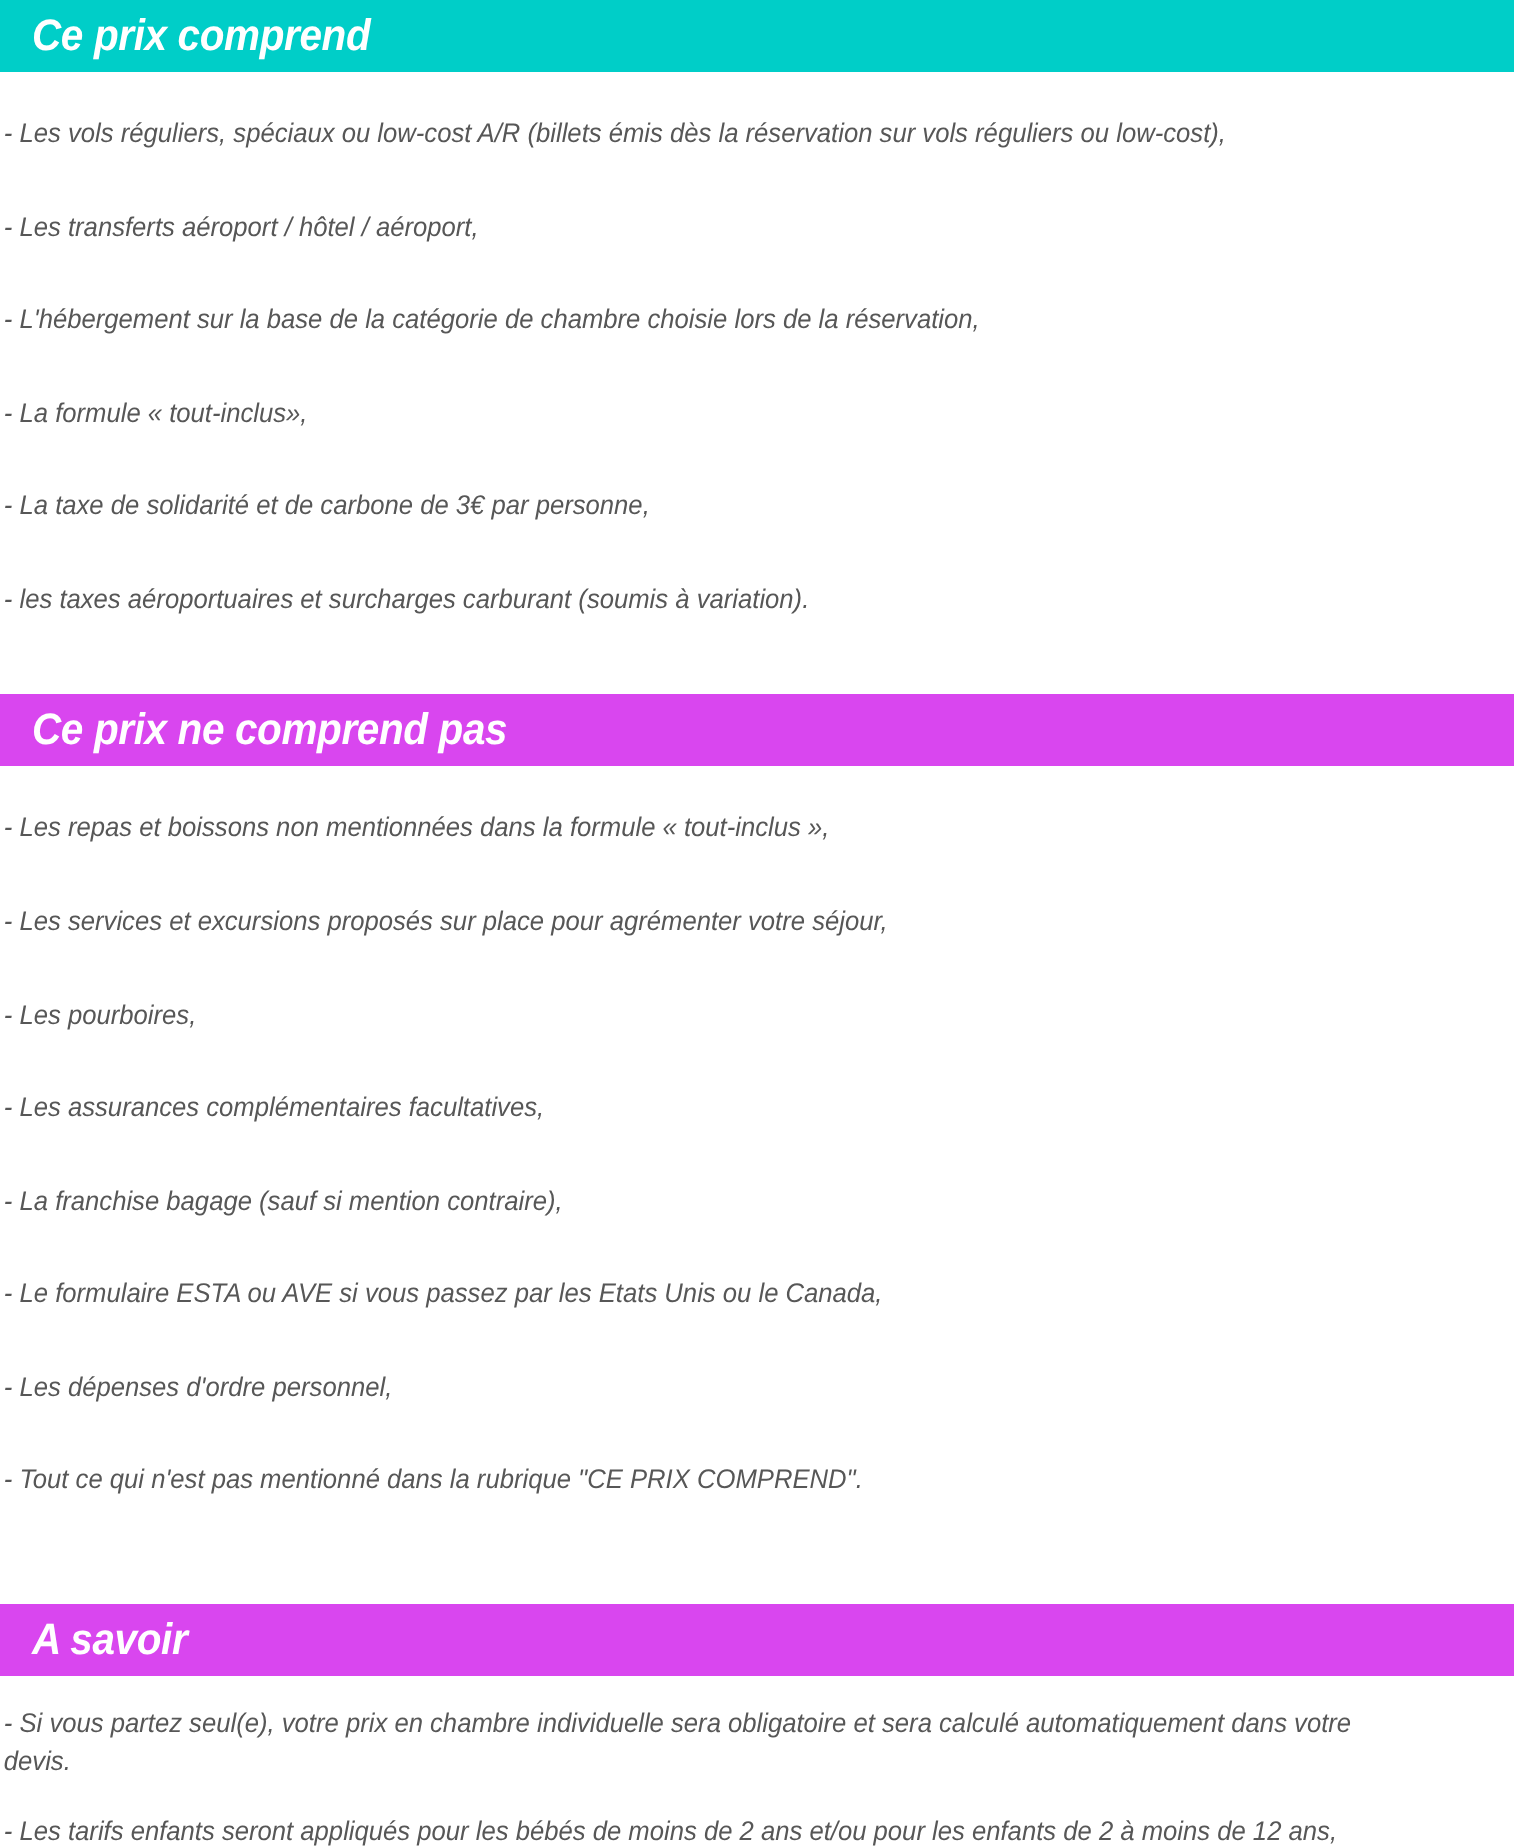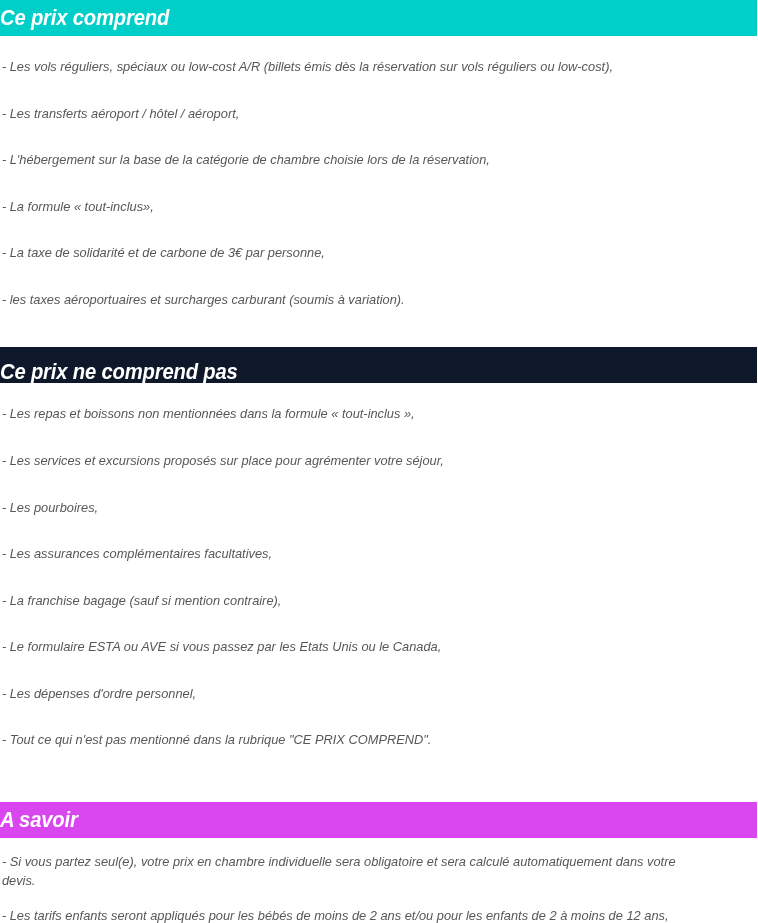--- a/index.html
+++ b/index.html
@@ -24,20 +24,21 @@
     box-sizing: border-box;
   }
 
   
   .section-banner {
     background: #00cec8;
     height: 36px;
     display: flex;
     align-items: center;
     box-sizing: border-box;
+    padding-left: 16px;
     width: 757px;
   }
 
   .section-banner-title {
     color: #ffffff;
     font-family: "Liberation Sans Narrow", "Liberation Sans", "DejaVu Sans", sans-serif;
     font-size: 22px;
     font-style: italic;
     font-weight: 700;
     letter-spacing: -0.2px;
@@ -94,21 +95,21 @@
       <div class="bullet-line sp-2" style="color: rgb(87, 87, 87);">- L'hébergement sur la base de la catégorie de chambre choisie lors de la réservation,</div>
       <div class="bullet-line sp-2" style="color: rgb(87, 87, 87);">- La formule « tout-inclus»,</div>
       <div class="bullet-line sp-2" style="color: rgb(87, 87, 87);">- La taxe de solidarité et de carbone de 3€ par personne,</div>
       <div class="bullet-line sp-2" style="color: rgb(87, 87, 87);">- les taxes aéroportuaires et surcharges carburant (soumis à variation).</div>
     </div>
   </div>
 
   <div class="gap-after-section-1"></div>
 
   <div class="section">
-    <div class="section-banner" style="background: #0f172a; align-items: flex-end;">
+    <div class="section-banner" style="background: #d946ef;">
       <span class="section-banner-title" style="color: rgb(255, 255, 255);">Ce prix ne comprend pas</span>
     </div>
     <div class="section-body">
       <div class="lead-gap"></div>
       <div class="bullet-line" style="color: rgb(87, 87, 87);">- Les repas et boissons non mentionnées dans la formule « tout-inclus »,</div>
       <div class="bullet-line sp-2" style="color: rgb(87, 87, 87);">- Les services et excursions proposés sur place pour agrémenter votre séjour,</div>
       <div class="bullet-line sp-2" style="color: rgb(87, 87, 87);">- Les pourboires,</div>
       <div class="bullet-line sp-2" style="color: rgb(87, 87, 87);">- Les assurances complémentaires facultatives,</div>
       <div class="bullet-line sp-2" style="color: rgb(87, 87, 87);">- La franchise bagage (sauf si mention contraire),</div>
       <div class="bullet-line sp-2" style="color: rgb(87, 87, 87);">- Le formulaire ESTA ou AVE si vous passez par les Etats Unis ou le Canada,</div>

